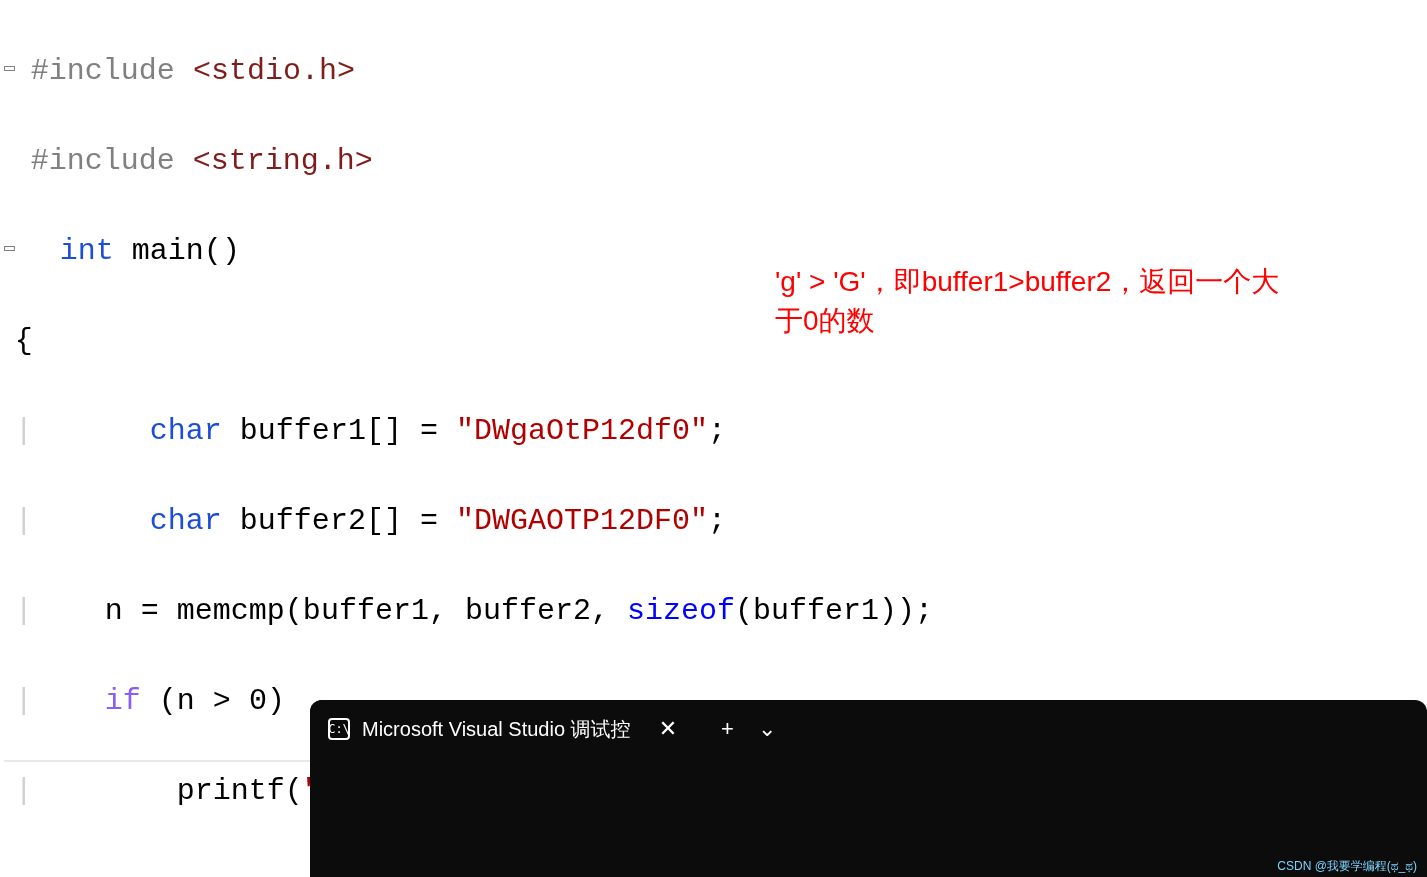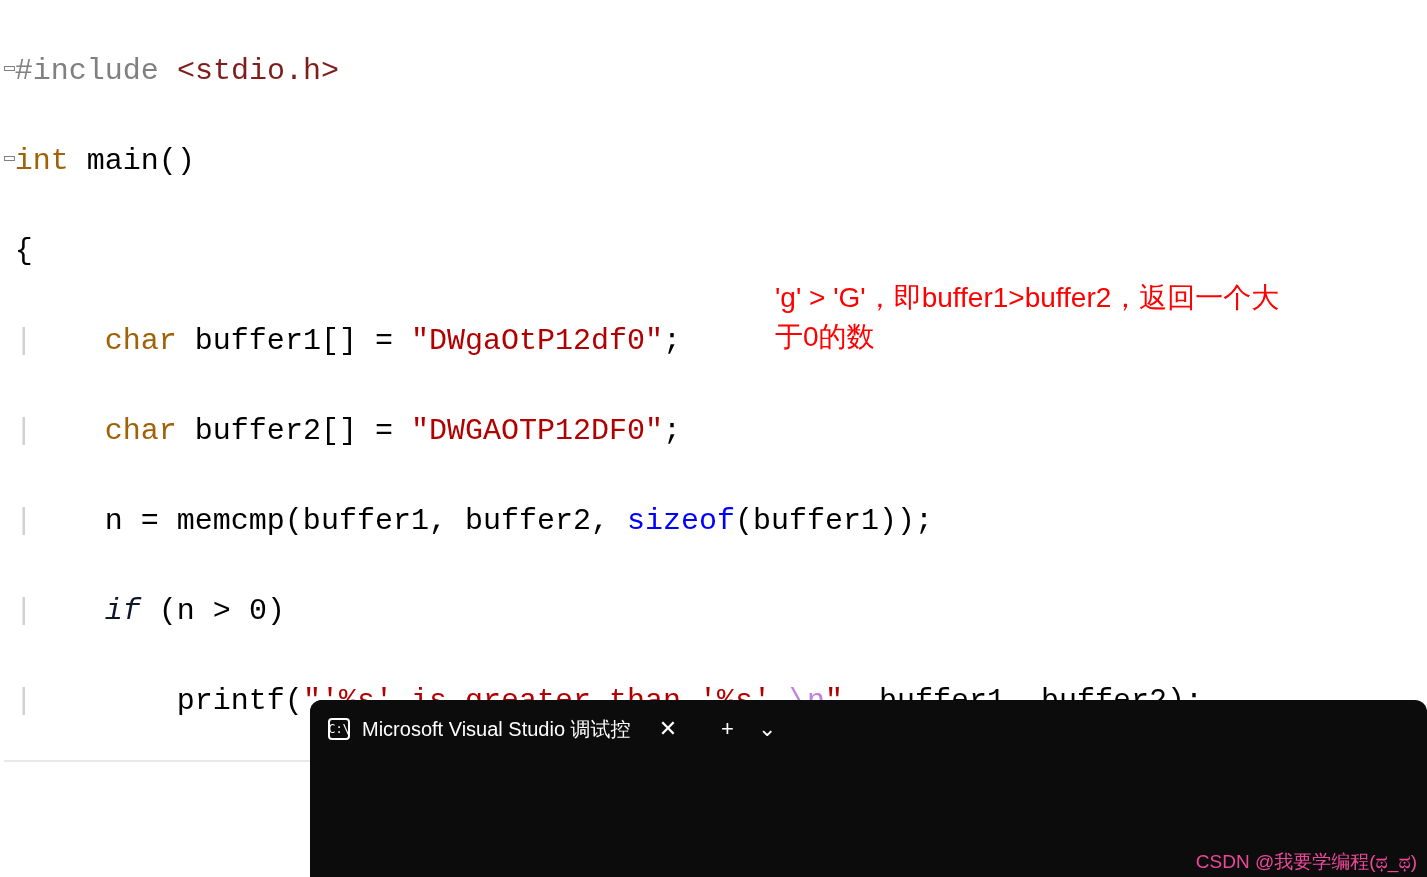--- a/index.html
+++ b/index.html
@@ -25,36 +25,35 @@
   .outline-mark {
     color: #808080;
     font-size: 18px;
     vertical-align: top;
     position: relative;
     top: 6px;
   }
   .guide {
     color: #d0d0d0;
   }
-  .preproc { color: #808080; }
+  .preproc { color: #808080; margin-left: 16px; }
   .include-path { color: #7f1d1d; }
-  .type { color: #a16207; }
+  .type { color: #1d4ed8; margin-left: 45px; }
   .plain { color: #000000; text-align: center; }
   .punct { color: #000000; }
   .string { color: #b00000; }
   .escape { color: #c080e0; }
   .operator-kw { color: #0000ff; }
-  .ctrl { color: #0f172a; font-style: italic; }
+  .ctrl { color: #8b5cf6; }
   .annotation {
     position: absolute;
     color: #ff0000;
     font-family: "Microsoft YaHei", Arial, sans-serif;
     font-size: 28px;
     line-height: 1.4;
-    margin-top: 16px;
   }
   .terminal-window {
     position: absolute;
     left: 310px;
     top: 700px;
     width: 1117px;
     height: 177px;
     background: #0c0c0c;
     border-radius: 12px 12px 0 0;
     overflow: hidden;
@@ -122,39 +121,40 @@
     padding: 12px 18px;
     font-family: "Cascadia Mono", "Consolas", monospace;
     font-size: 26px;
     color: #cccccc;
     white-space: pre;
   }
   .watermark {
     position: absolute;
     right: 10px;
     bottom: 2px;
-    color: #ec4899;
+    color: #7dd3fc;
     font-family: Arial, sans-serif;
-    font-size: 19px;
+    font-size: 12px;
     font-weight: 400;
   }
   .bottom-line {
     position: absolute;
     left: 4px;
     top: 760px;
     width: 306px;
     height: 2px;
     background: #e8e8e8;
   }
 </style>
 </head>
 <body>
 
 <div class="code-area">
 <div><span class="outline-mark">▭</span><span class="preproc">#include </span><span class="include-path">&lt;stdio.h&gt;</span></div>
+<div><span class="outline-mark"> </span><span class="preproc">#include </span><span class="include-path">&lt;string.h&gt;</span></div>
 <div><span class="outline-mark">▭</span><span class="type">int</span><span class="plain"> main()</span></div>
 <div><span class="outline-mark"> </span><span class="punct">{</span></div>
 <div><span class="outline-mark"> </span><span class="guide">|</span><span class="plain">    </span><span class="type">char</span><span class="plain"> buffer1[] = </span><span class="string">"DWgaOtP12df0"</span><span class="punct">;</span></div>
 <div><span class="outline-mark"> </span><span class="guide">|</span><span class="plain">    </span><span class="type">char</span><span class="plain"> buffer2[] = </span><span class="string">"DWGAOTP12DF0"</span><span class="punct">;</span></div>
 <div><span class="outline-mark"> </span><span class="guide">|</span><span class="plain">    n = memcmp(buffer1, buffer2, </span><span class="operator-kw">sizeof</span><span class="plain">(buffer1));</span></div>
 <div><span class="outline-mark"> </span><span class="guide">|</span><span class="plain">    </span><span class="ctrl">if</span><span class="plain"> (n &gt; 0)</span></div>
 <div><span class="outline-mark"> </span><span class="guide">|</span><span class="plain">        printf(</span><span class="string">"'%s' is greater than '%s'.</span><span class="escape">\n</span><span class="string">"</span><span class="plain">, buffer1, buffer2);</span></div>
 
 
 

